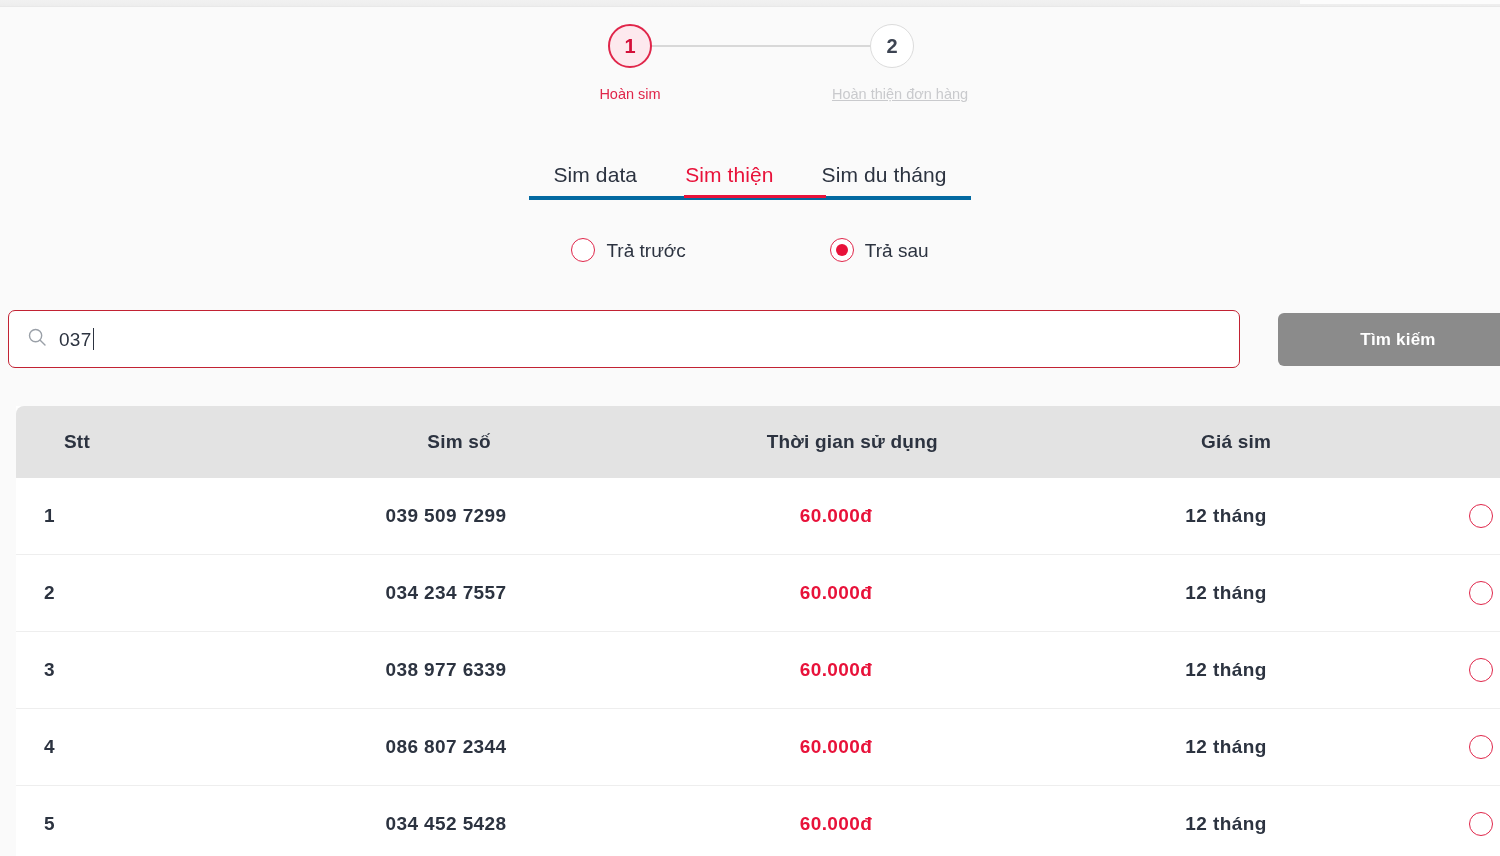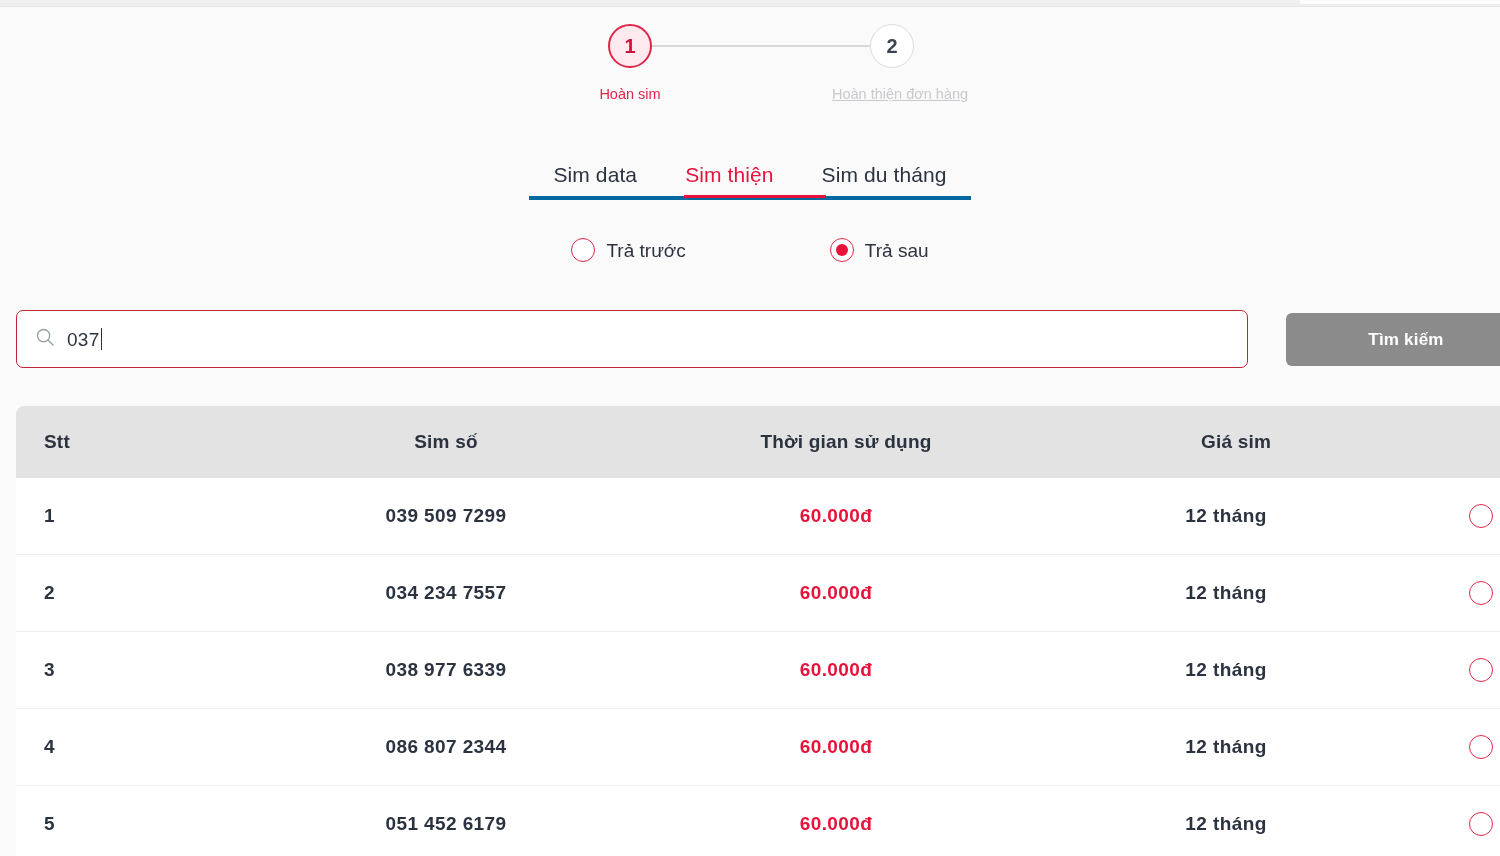--- a/index.html
+++ b/index.html
@@ -165,21 +165,21 @@
   }
   .radio.checked .dot { background: #e8123a; }
   .pay-type-label {
     font-size: 19px;
     color: #2c3340;
   }
 
   
   .search-row {
     position: absolute;
-    left: 16px; top: 310px;
+    left: 8px; top: 310px;
     width: 1484px;
     height: 54px;
   }
   .search-box {
     position: absolute;
     left: 0; top: 0;
     width: 1232px;
     height: 58px;
     border: 1.5px solid #c22233;
     border-radius: 7px;
@@ -243,20 +243,21 @@
   .c-sim    { width: 400px; text-align: center; }
   .c-gia    { width: 380px; text-align: center; }
   .c-time   { width: 400px; text-align: center; }
   .c-pick   { width: 110px; display: flex; justify-content: center; }
 
   .t-head .cell {
     font-size: 19px;
     font-weight: 700;
     color: #2c3340;
     letter-spacing: 0.2px;
+    margin-left: 20px;
   }
   .t-body .cell {
     font-size: 19px;
     font-weight: 700;
     color: #2c3340;
     letter-spacing: 0.4px;
   }
   .t-body .c-gia .cell-text { color: #e8123a; }
 
   .pick-radio {
@@ -374,21 +375,21 @@
         <div class="cell c-sim"><span>086 807 2344</span></div>
         <div class="cell c-gia"><span class="cell-text">60.000đ</span></div>
         <div class="cell c-time"><span>12 tháng</span></div>
         <div class="cell c-pick">
             <span class="pick-radio"></span>
           </div>
       </div>
 
       <div class="t-row">
         <div class="cell c-stt"><span>5</span></div>
-        <div class="cell c-sim"><span>051 452 6179</span></div>
+        <div class="cell c-sim"><span>034 452 5428</span></div>
         <div class="cell c-gia"><span class="cell-text">60.000đ</span></div>
         <div class="cell c-time"><span>12 tháng</span></div>
         <div class="cell c-pick">
             <span class="pick-radio"></span>
           </div>
       </div>
     </div>
 
   </div>
 

